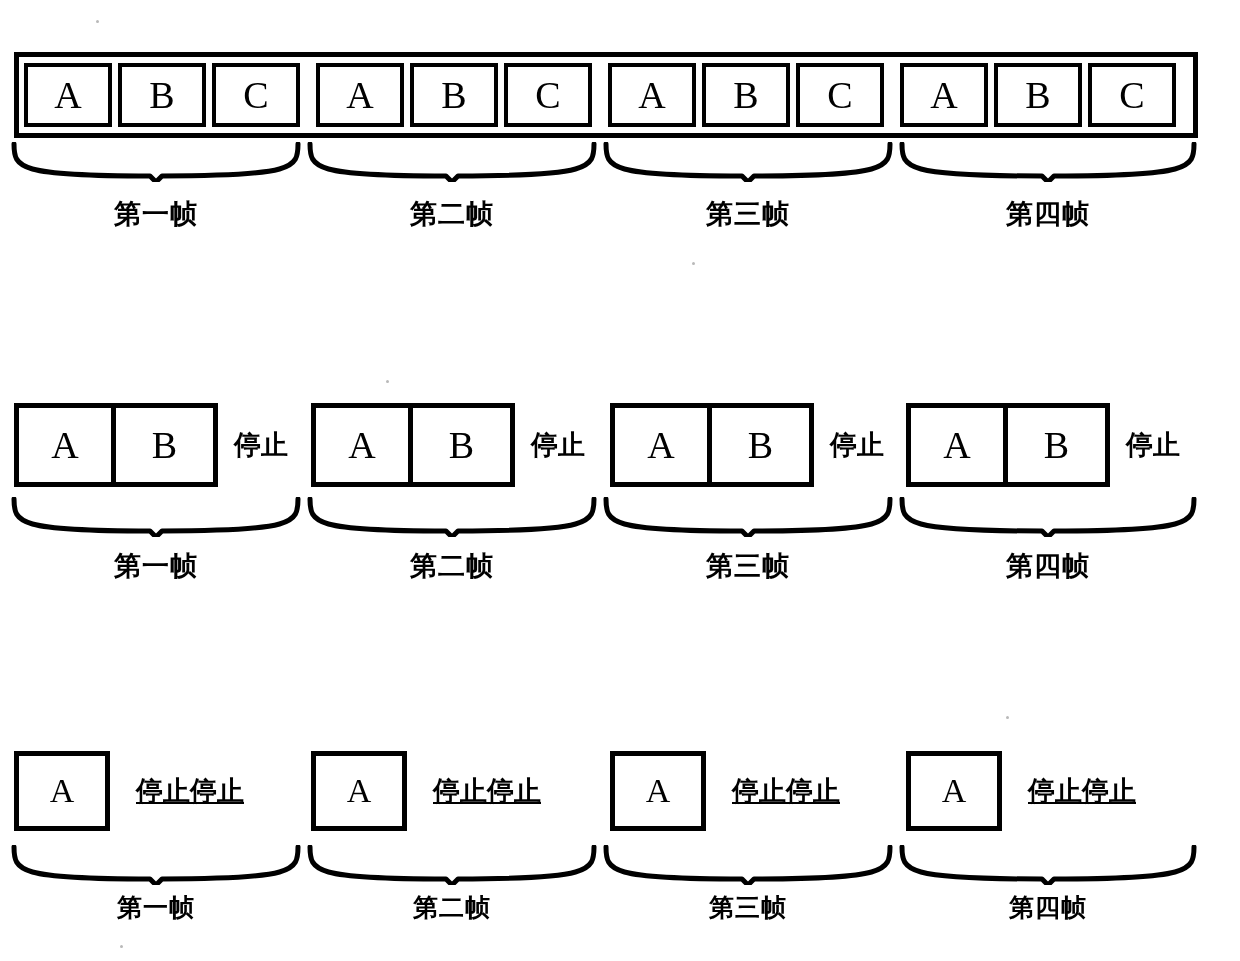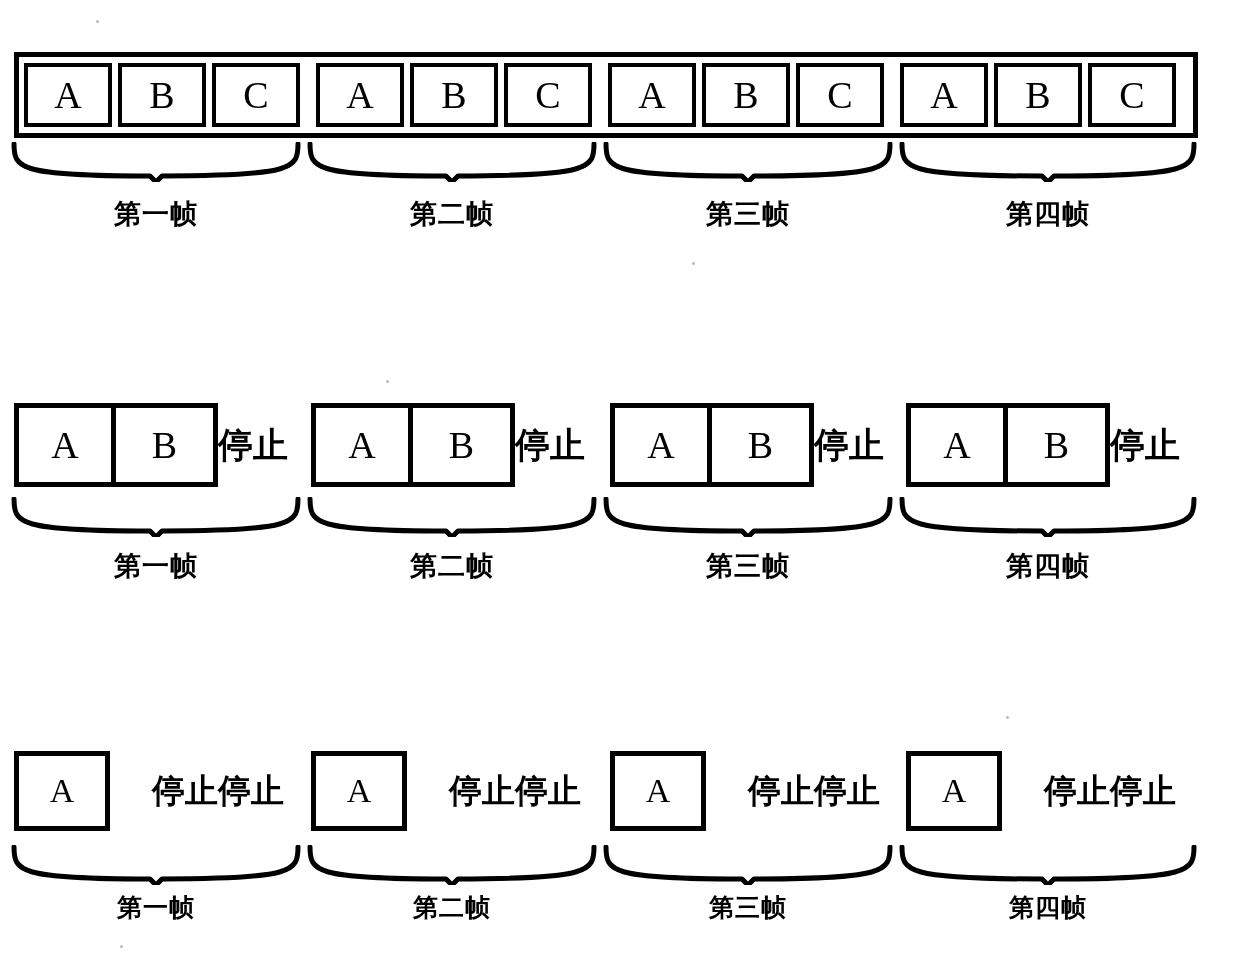--- a/index.html
+++ b/index.html
@@ -91,24 +91,24 @@
     align-items: center;
   }
   .row2-box .cell {
     width: 97px;
     height: 74px;
     border: none;
     border-right: 5px solid #000;
   }
   .row2-box .cell:last-child { border-right: none; }
   .stop-label {
-    font-size: 35px;
+    font-size: 27px;
     font-weight: bold;
     font-family: "Liberation Serif", serif;
-    margin-left: 0;
+    margin-left: 16px;
     white-space: nowrap;
     letter-spacing: 0px;
   }
 
   
   .row3-block {
     position: absolute;
     height: 80px;
     display: flex;
     align-items: center;
@@ -118,22 +118,23 @@
     border: 5px solid #000;
     width: 96px;
     height: 80px;
     display: flex;
     align-items: center;
     justify-content: center;
     font-size: 34px;
     font-family: "Liberation Serif", serif;
   }
   .row3-block .stop-label {
-    margin-left: 42px;
-    font-size: 33px;
+    margin-left: 26px;
+    font-size: 27px;
+    text-decoration: underline;
   }
 
   .speck {
     position: absolute;
     width: 3px; height: 3px;
     background: #b9b9b9;
     border-radius: 50%;
   }
 </style>
 </head>

